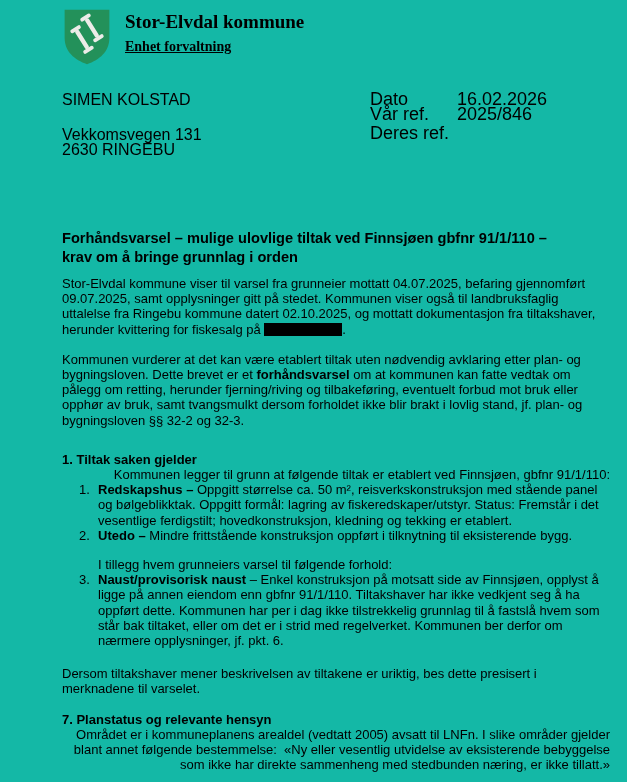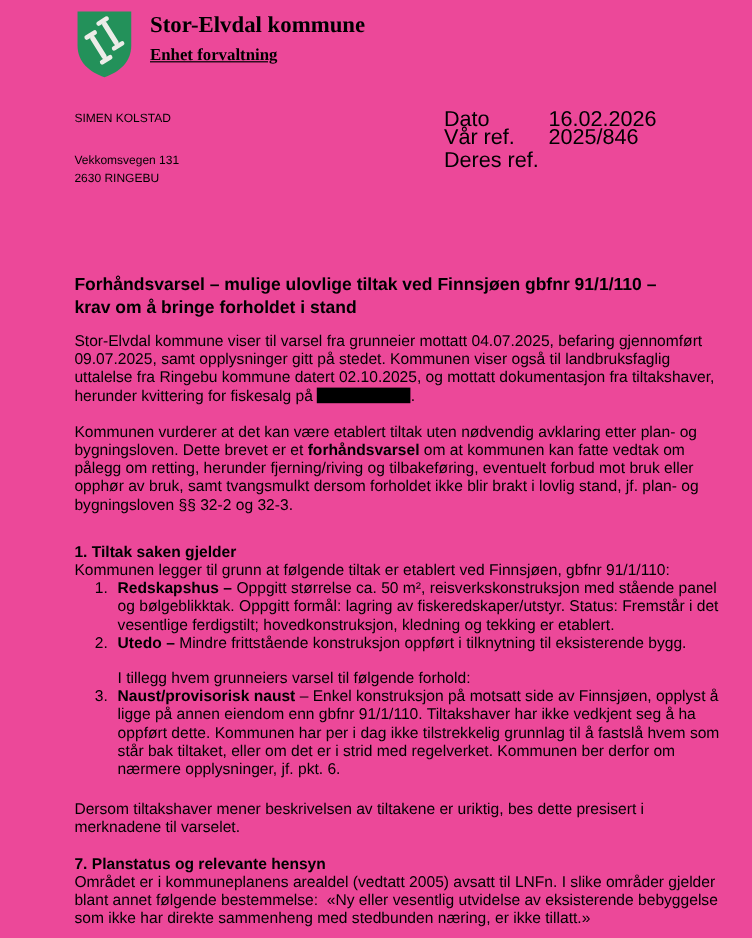--- a/index.html
+++ b/index.html
@@ -1,52 +1,52 @@
 <!DOCTYPE html>
 <html lang="no"><head>
 <meta charset="utf-8">
 <style>
   html, body { margin: 0; padding: 0; background: #ffffff; }
   .page {
     position: relative;
     width: 627px;
     height: 782px;
-    background: #ec4899;
+    background: #14b8a6;
     overflow: hidden;
     font-family: "Liberation Sans", sans-serif;
     color: #000000;
   }
 
   
   .letterhead { position: absolute; left: 62px; top: 8px; display: flex; align-items: flex-start; }
   .crest { width: 50px; height: 58px; margin-right: 13px; flex: 0 0 auto; }
   .org-text { padding-top: 3px; }
   .org-name { font-family: "Liberation Serif", serif; font-weight: bold; font-size: 19px; line-height: 22px; }
   .org-unit { font-family: "Liberation Serif", serif; font-weight: bold; font-size: 14px; line-height: 16px; margin-top: 6px; text-decoration: underline; }
 
   
-  .recipient { position: absolute; left: 62px; top: 92px; font-size: 10px; line-height: 15.2px; }
+  .recipient { position: absolute; left: 62px; top: 92px; font-size: 16px; line-height: 15.2px; }
   .recipient .name { margin-bottom: 20px; }
 
   
   .meta { position: absolute; left: 370px; top: 92px; font-size: 18px; line-height: 15.2px; width: 235px; }
   .meta-row { display: flex; }
   .meta-row .label { width: 87px; flex: 0 0 auto; }
   .meta-row.your-ref { margin-top: 4px; }
 
   
   .title {
     position: absolute; left: 62px; top: 229px; width: 552px;
     font-size: 14.6px; font-weight: bold; line-height: 19px;
   }
 
   
   .doc-body { position: absolute; left: 62px; top: 276px; width: 548px; font-size: 13px; line-height: 15.2px; }
   .doc-body .p { margin: 0 0 15px 0; white-space: pre-wrap; }
-  .doc-body .p.tight { margin-bottom: 0; }
+  .doc-body .p.tight { margin-bottom: 0; text-align: right; }
   .doc-body .p.gap-before { margin-top: 18px; }
   .doc-body .h { font-weight: bold; margin: 24px 0 0 0; }
   .doc-body .h.h-tight { margin-top: 15px; }
   .doc-body .li { position: relative; padding-left: 36px; margin: 0; white-space: pre-wrap; }
   .doc-body .li .num { position: absolute; left: 17px; top: 0; }
   .doc-body .p.pi { padding-left: 36px; margin: 14px 0 0 0; }
   .b { font-weight: bold; }
   .redaction { display: inline-block; width: 78px; height: 13px; background: #000000; vertical-align: -2px; }
 </style>
 </head>
@@ -92,21 +92,21 @@
       <span class="value">2025/846</span>
     </div>
     <div class="meta-row your-ref">
       <span class="label">Deres ref.</span>
       <span class="value"></span>
     </div>
   </div>
 
   <div class="title">
     <div>Forhåndsvarsel – mulige ulovlige tiltak ved Finnsjøen gbfnr 91/1/110 –</div>
-    <div>krav om å bringe forholdet i stand</div>
+    <div>krav om å bringe grunnlag i orden</div>
   </div>
 
   <div class="doc-body" id="doc-body">
       <div class="p"><span>Stor-Elvdal kommune viser til varsel fra grunneier mottatt 04.07.2025, befaring gjennomført 09.07.2025, samt opplysninger gitt på stedet. Kommunen viser også til landbruksfaglig uttalelse fra Ringebu kommune datert 02.10.2025, og mottatt dokumentasjon fra tiltakshaver, herunder kvittering for fiskesalg på </span><span class="redaction"></span><span>.</span></div>
       <div class="p"><span>Kommunen vurderer at det kan være etablert tiltak uten nødvendig avklaring etter plan- og bygningsloven. Dette brevet er et </span><span class="b">forhåndsvarsel</span><span> om at kommunen kan fatte vedtak om pålegg om retting, herunder fjerning/riving og tilbakeføring, eventuelt forbud mot bruk eller opphør av bruk, samt tvangsmulkt dersom forholdet ikke blir brakt i lovlig stand, jf. plan- og bygningsloven §§ 32-2 og 32-3.</span></div>
       <div class="h">1. Tiltak saken gjelder</div>
       <div class="p tight"><span>Kommunen legger til grunn at følgende tiltak er etablert ved Finnsjøen, gbfnr 91/1/110:</span></div>
       <div class="li"><span class="num">1.</span><span class="b">Redskapshus – </span><span>Oppgitt størrelse ca. 50 m², reisverkskonstruksjon med stående panel og bølgeblikktak. Oppgitt formål: lagring av fiskeredskaper/utstyr. Status: Fremstår i det vesentlige ferdigstilt; hovedkonstruksjon, kledning og tekking er etablert.</span></div>
       <div class="li"><span class="num">2.</span><span class="b">Utedo – </span><span>Mindre frittstående konstruksjon oppført i tilknytning til eksisterende bygg.</span></div>
       <div class="p pi"><span>I tillegg hvem grunneiers varsel til følgende forhold:</span></div>

